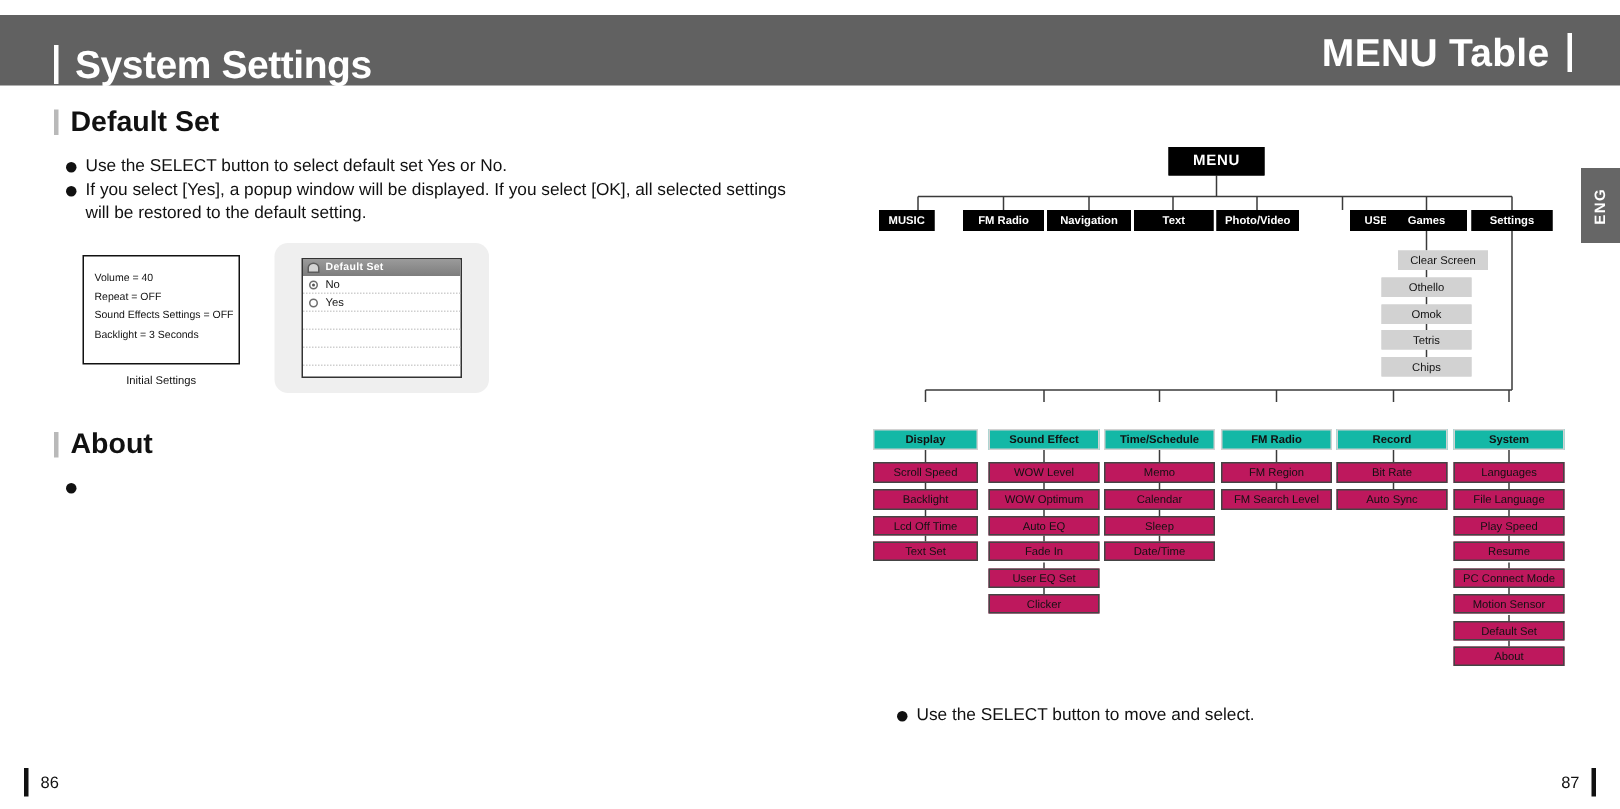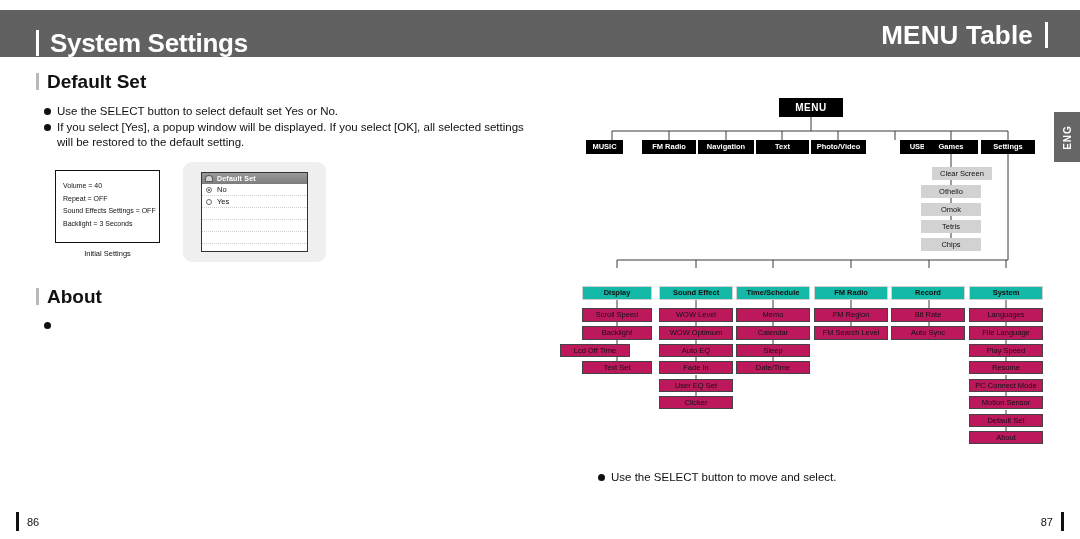--- a/index.html
+++ b/index.html
@@ -405,21 +405,21 @@
 
 <div class="node lvl2" style="left:582px; top:286px; width:70px; height:14px;">Display</div>
 <div class="node lvl2" style="left:659px; top:286px; width:74px; height:14px;">Sound Effect</div>
 <div class="node lvl2" style="left:736px; top:286px; width:74px; height:14px;">Time/Schedule</div>
 <div class="node lvl2" style="left:814px; top:286px; width:74px; height:14px;">FM Radio</div>
 <div class="node lvl2" style="left:891px; top:286px; width:74px; height:14px;">Record</div>
 <div class="node lvl2" style="left:969px; top:286px; width:74px; height:14px;">System</div>
 
 <div class="node leaf" style="left:582px; top:308px; width:70px; height:14px;">Scroll Speed</div>
 <div class="node leaf" style="left:582px; top:326px; width:70px; height:14px;">Backlight</div>
-<div class="node leaf" style="left:560px; top:344px; width:70px; height:13px;">Lcd Off Time</div>
+<div class="node leaf" style="left:582px; top:344px; width:70px; height:13px;">Lcd Off Time</div>
 <div class="node leaf" style="left:582px; top:361px; width:70px; height:13px;">Text Set</div>
 
 <div class="node leaf" style="left:659px; top:308px; width:74px; height:14px;">WOW Level</div>
 <div class="node leaf" style="left:659px; top:326px; width:74px; height:14px;">WOW Optimum</div>
 <div class="node leaf" style="left:659px; top:344px; width:74px; height:13px;">Auto EQ</div>
 <div class="node leaf" style="left:659px; top:361px; width:74px; height:13px;">Fade In</div>
 <div class="node leaf" style="left:659px; top:379px; width:74px; height:13px;">User EQ Set</div>
 <div class="node leaf" style="left:659px; top:396px; width:74px; height:13px;">Clicker</div>
 
 <div class="node leaf" style="left:736px; top:308px; width:74px; height:14px;">Memo</div>

